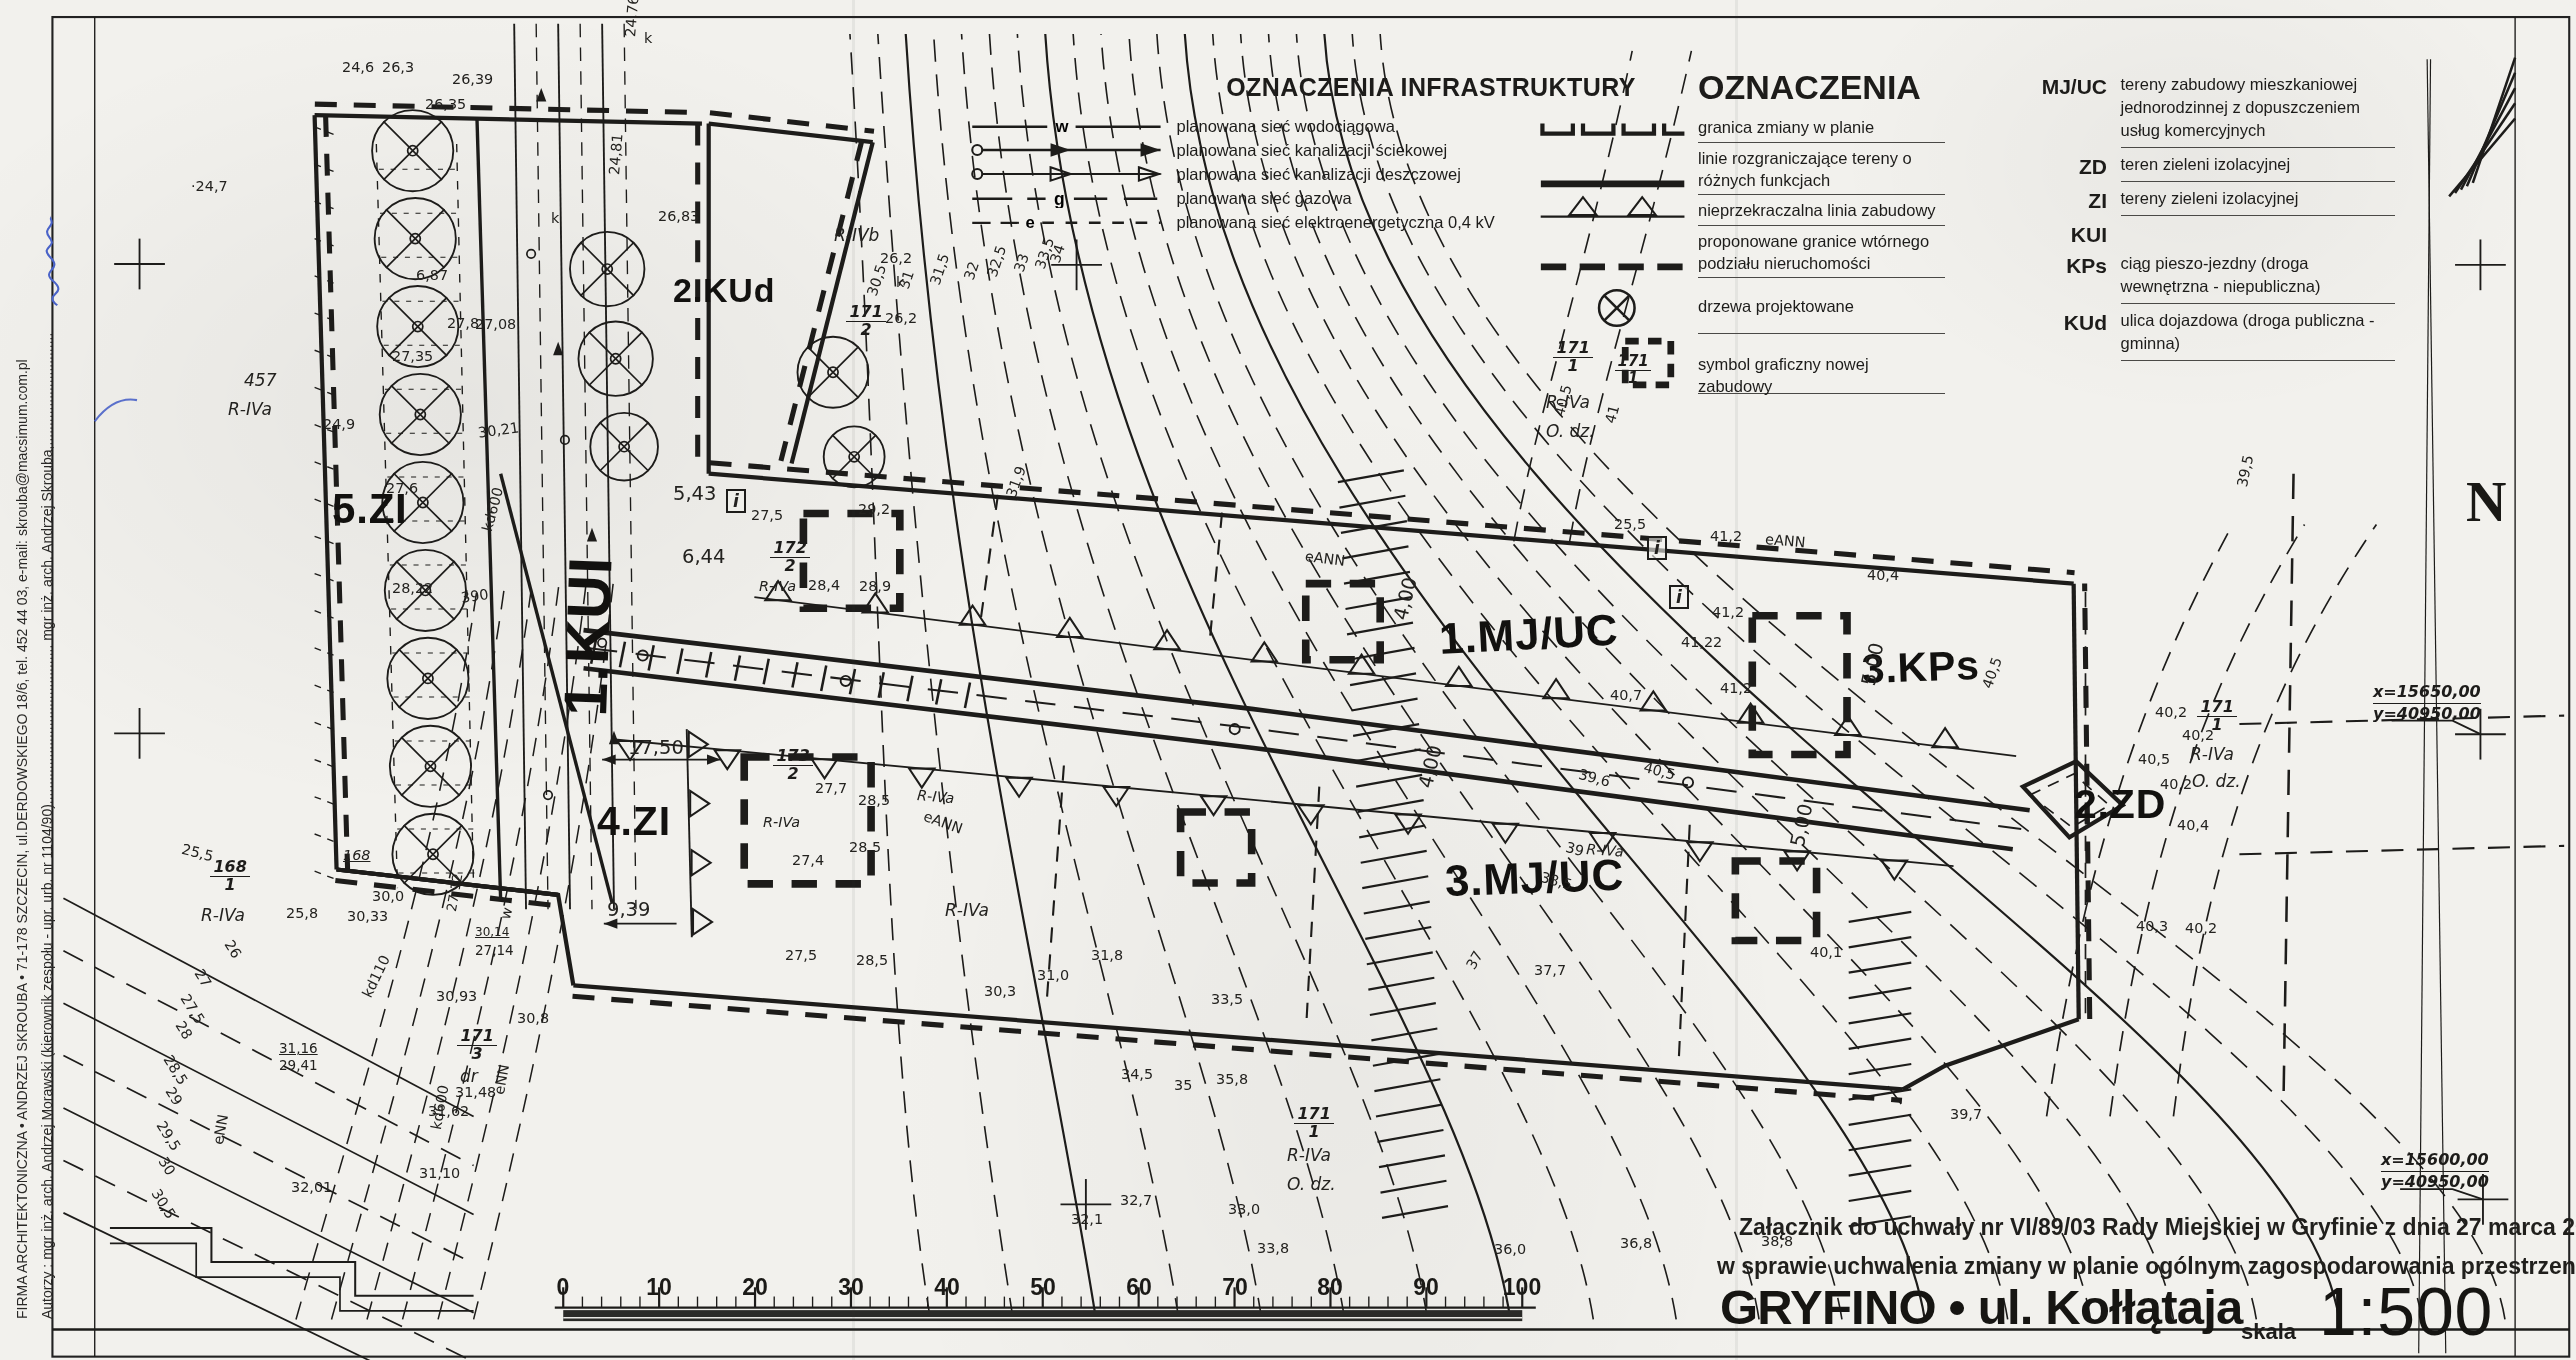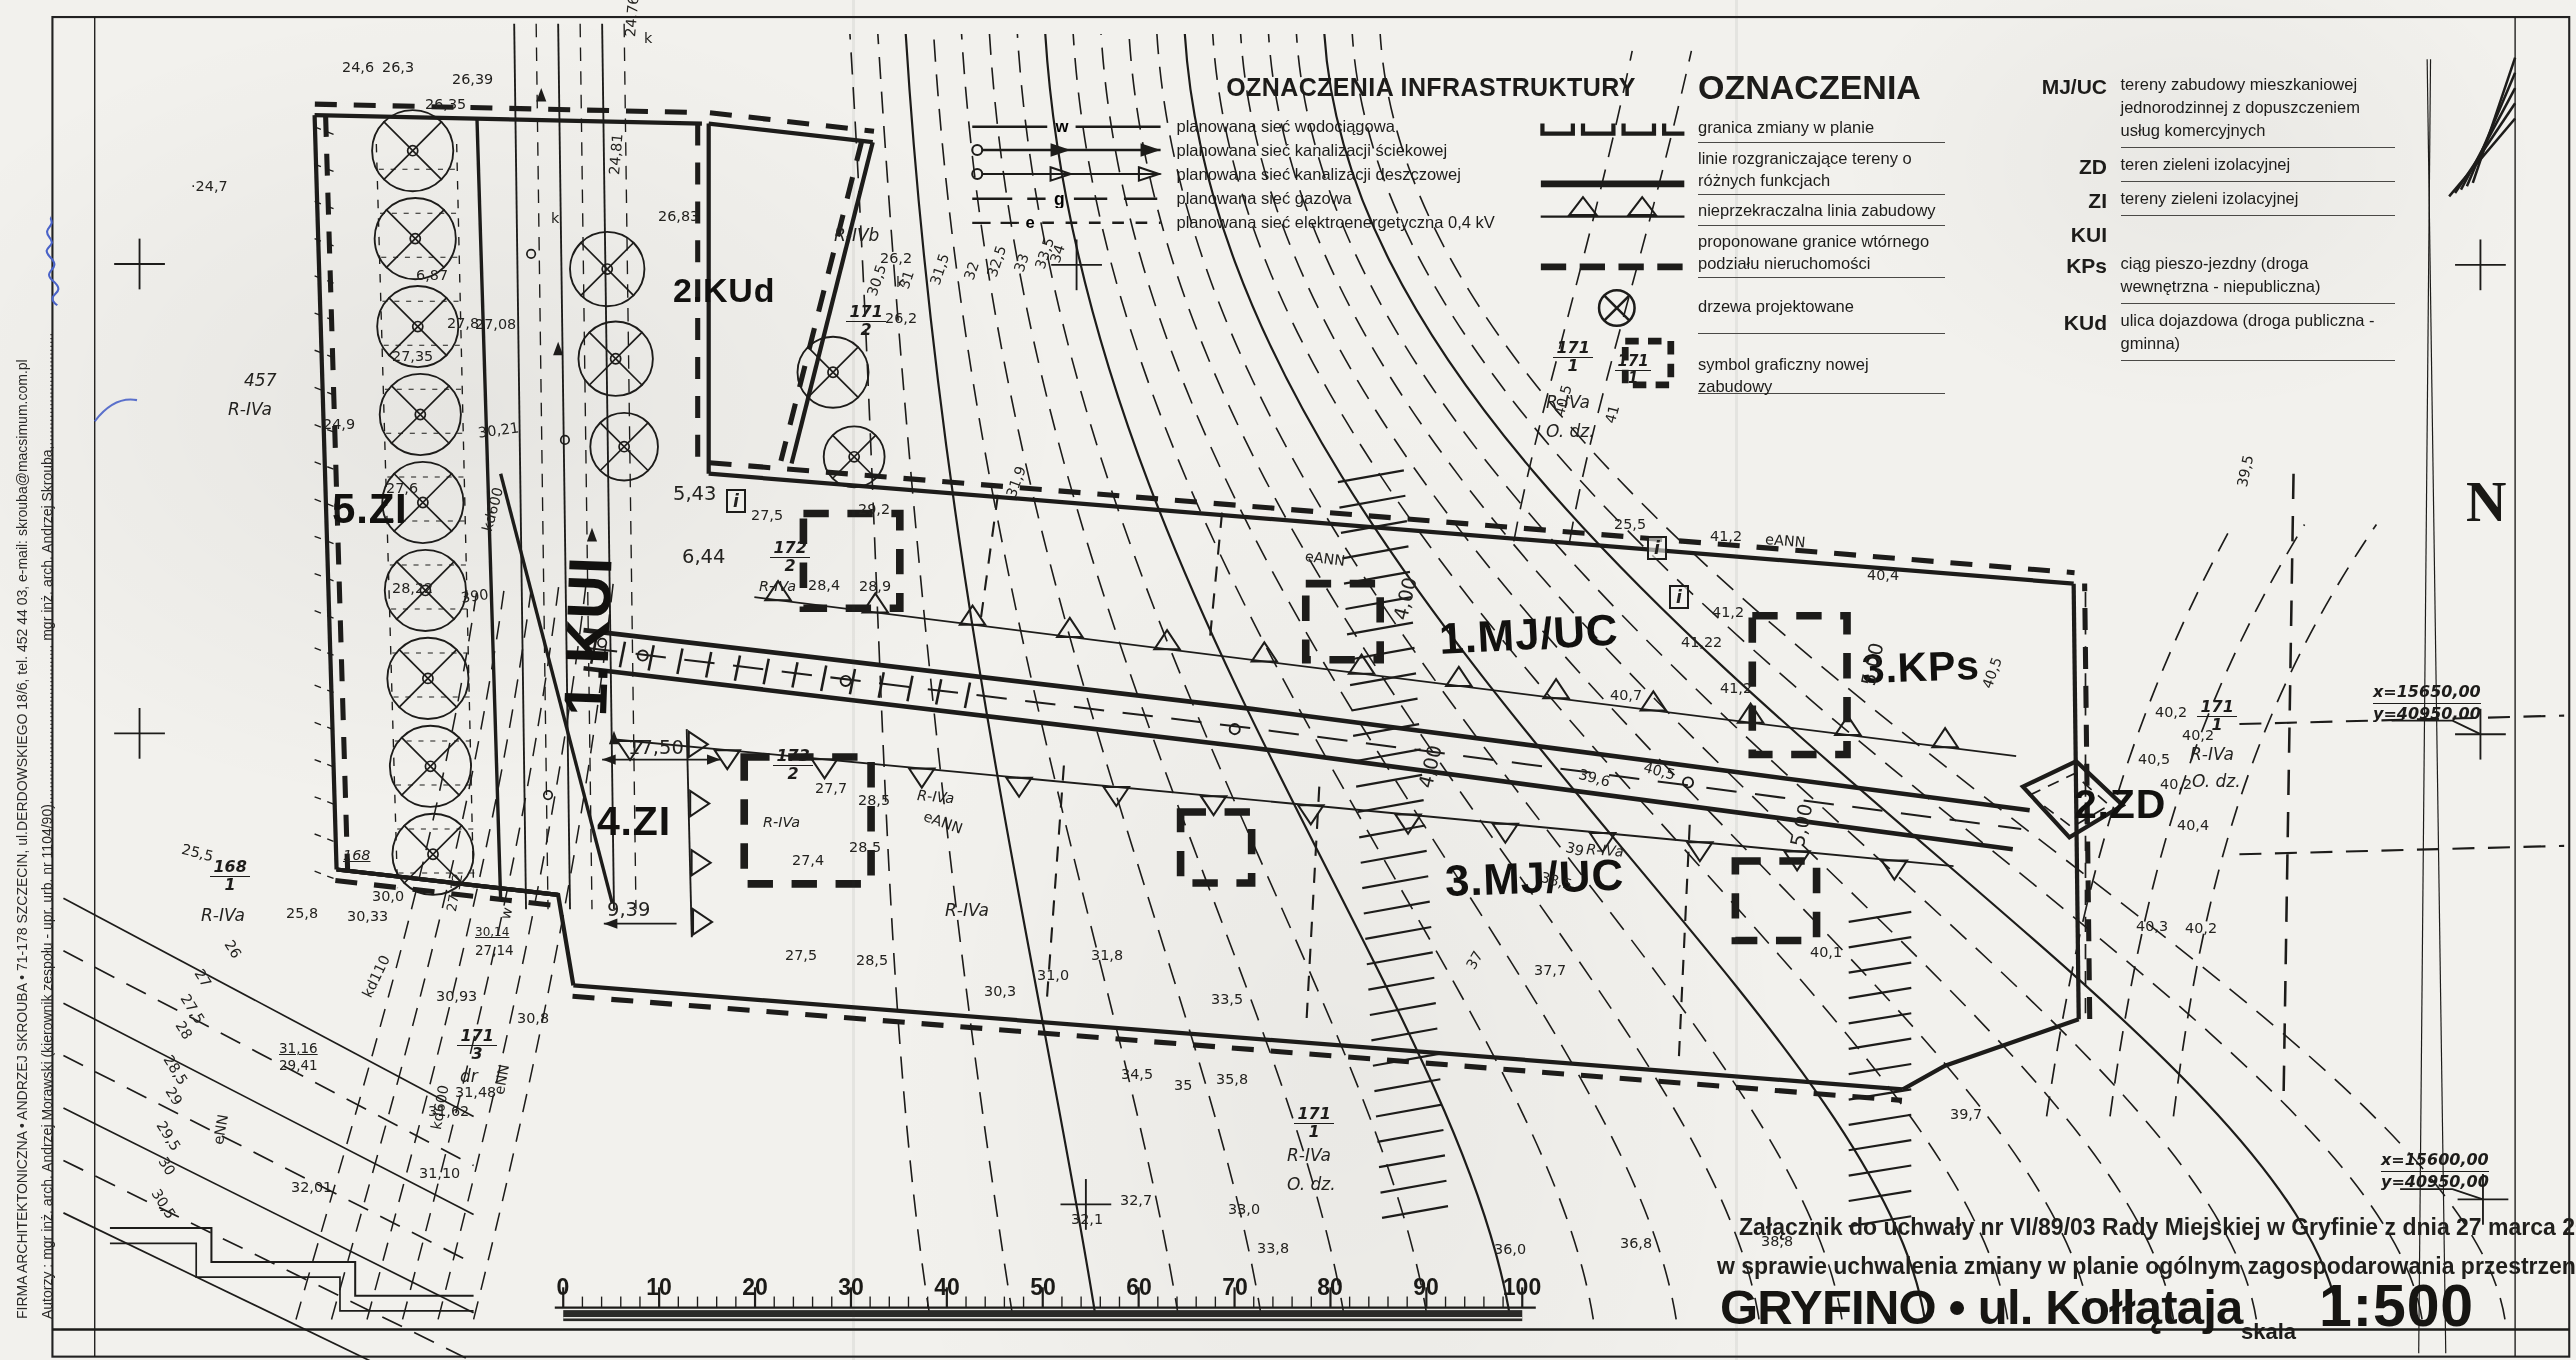--- a/index.html
+++ b/index.html
@@ -42,21 +42,21 @@
   .lm-frac .n{display:block;border-bottom:1.4px solid #1d1c1a;padding:0 2.5px;}
   
   .zone-table{position:absolute;left:2026px;top:68px;width:369px;}
   .zt-row{display:flex;}
   .zt-code{width:81px;flex:0 0 81px;text-align:right;padding:6.8px 13.5px 0 0;font-size:21px;font-weight:bold;}
   .zt-desc{flex:1;font-size:16.5px;line-height:23px;border-bottom:1.4px solid #4a4946;padding:5px 0 5px 0;}
   
   .fline{position:absolute;font-size:23px;font-weight:bold;color:#201f1c;white-space:nowrap;}
   .ftitle{position:absolute;font-size:49px;font-weight:bold;letter-spacing:-0.8px;color:#161512;white-space:nowrap;}
   .fskala{position:absolute;font-size:22px;font-weight:bold;}
-  .fscaleval{position:absolute;font-size:59px;font-weight:bold;letter-spacing:0.8px;color:#161512;}
+  .fscaleval{position:absolute;font-size:68px;font-weight:normal;letter-spacing:0.8px;color:#161512;}
   .sbnum{position:absolute;font-size:23px;font-weight:bold;transform:translateX(-50%);color:#1b1a17;}
   .sig{position:absolute;left:24px;top:298px;transform:rotate(-72deg);transform-origin:0 0;}
 </style>
 </head>
 <body>
 
 <div class="sheet">
 
   <svg class="map" id="map-svg" width="2576" height="1361" viewBox="0 0 3046 1609">
       <rect x="62" y="20" width="2976" height="1584" fill="none" stroke="#222" stroke-width="2.5"></rect>

